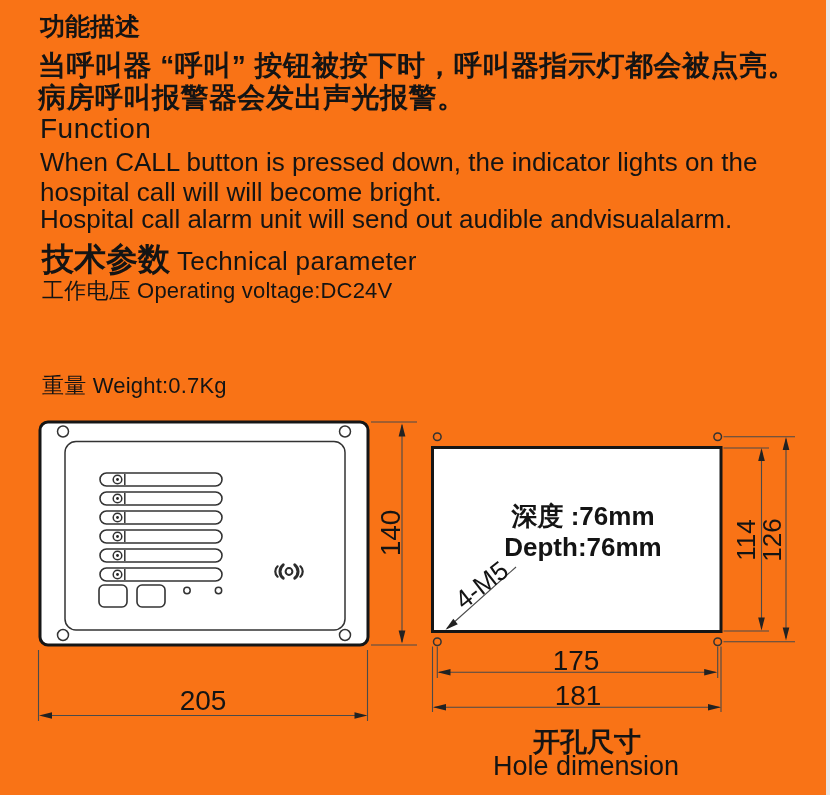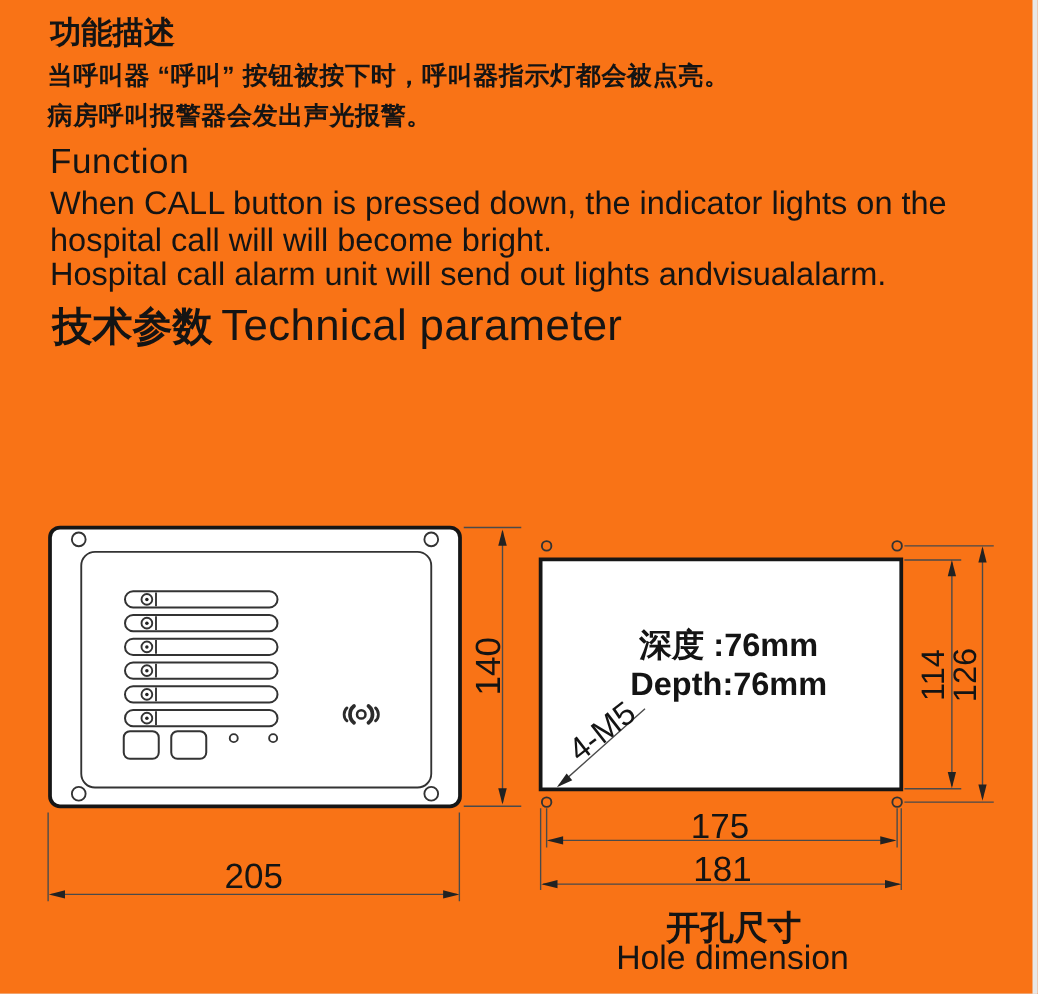--- a/index.html
+++ b/index.html
@@ -3,50 +3,52 @@
 <meta charset="utf-8">
 <style>
   html,body{margin:0;padding:0;background:#e8e8e8;}
   #page{
     position:relative;width:826px;height:795px;background:#f97316;
     font-family:"Liberation Sans","DejaVu Sans",sans-serif;color:#141414;
     overflow:hidden;
   }
   .t{position:absolute;line-height:1.15;white-space:nowrap;}
   .zh-h{font-size:25px;font-weight:bold;}
-  .zh-b{font-size:20px;font-weight:bold;letter-spacing:0.5px;}
+  .zh-b{font-size:28px;font-weight:bold;letter-spacing:0.5px;}
   .en-h{font-size:28px;font-weight:400;letter-spacing:0.5px;}
   .en-b{font-size:26px;font-weight:400;}
   .spec{font-size:22px;font-weight:400;letter-spacing:0.2px;}
   .h2-zh{font-size:32px;font-weight:bold;}
-  .h2-en{font-size:35px;font-weight:400;margin-left:7px;letter-spacing:0.3px;}
+  .h2-en{font-size:26px;font-weight:400;margin-left:7px;letter-spacing:0.3px;}
   svg{position:absolute;left:0;top:0;}
   svg text{fill:#141414;font-family:"Liberation Sans","DejaVu Sans",sans-serif;}
   .thick{fill:#ffffff;stroke:#161616;stroke-width:3;}
   .thin{fill:none;stroke:#333333;stroke-width:1.6;}
   .thin15{fill:none;stroke:#333333;stroke-width:1.5;}
   .dim{stroke:#4a4a4a;stroke-width:1.1;fill:none;}
   .arr{fill:#222222;stroke:none;}
 </style>
 </head>
 <body>
 
 <div id="page">
 
   <div class="t zh-h" style="left:40px;top:12px">功能描述</div>
   <div class="t zh-b" style="left:38px;top:50px">当呼叫器 “呼叫” 按钮被按下时，呼叫器指示灯都会被点亮。</div>
   <div class="t zh-b" style="left:38px;top:82px">病房呼叫报警器会发出声光报警。</div>
   <div class="t en-h" style="left:40px;top:113px">Function</div>
   <div class="t en-b" style="left:40px;top:148px">When CALL button is pressed down, the indicator lights on the</div>
   <div class="t en-b" style="left:40px;top:178px">hospital call will will become bright.</div>
-  <div class="t en-b" style="left:40px;top:205px">Hospital call alarm unit will send out lights andvisualalarm.</div>
+  <div class="t en-b" style="left:40px;top:205px">Hospital call alarm unit will send out audible andvisualalarm.</div>
 
   <div class="t" style="left:42px;top:241px">
     <span class="h2-zh">技术参数</span><span class="h2-en">Technical parameter</span>
   </div>
+  <div class="t spec" style="left:42px;top:278px">工作电压 Operating voltage:DC24V</div>
+  <div class="t spec" style="left:42px;top:373px">重量 Weight:0.7Kg</div>
 
   <svg width="830" height="795" viewBox="0 0 830 795">
 
     <g>
       <rect class="thick" x="40" y="422" width="328" height="223" rx="8"></rect>
       <rect class="thin15" x="65" y="441.5" width="280" height="188.5" rx="11"></rect>
 
       <circle class="thin15" cx="63" cy="431.5" r="5.5"></circle>
       <circle class="thin15" cx="345" cy="431.5" r="5.5"></circle>
       <circle class="thin15" cx="63" cy="635" r="5.5"></circle>

